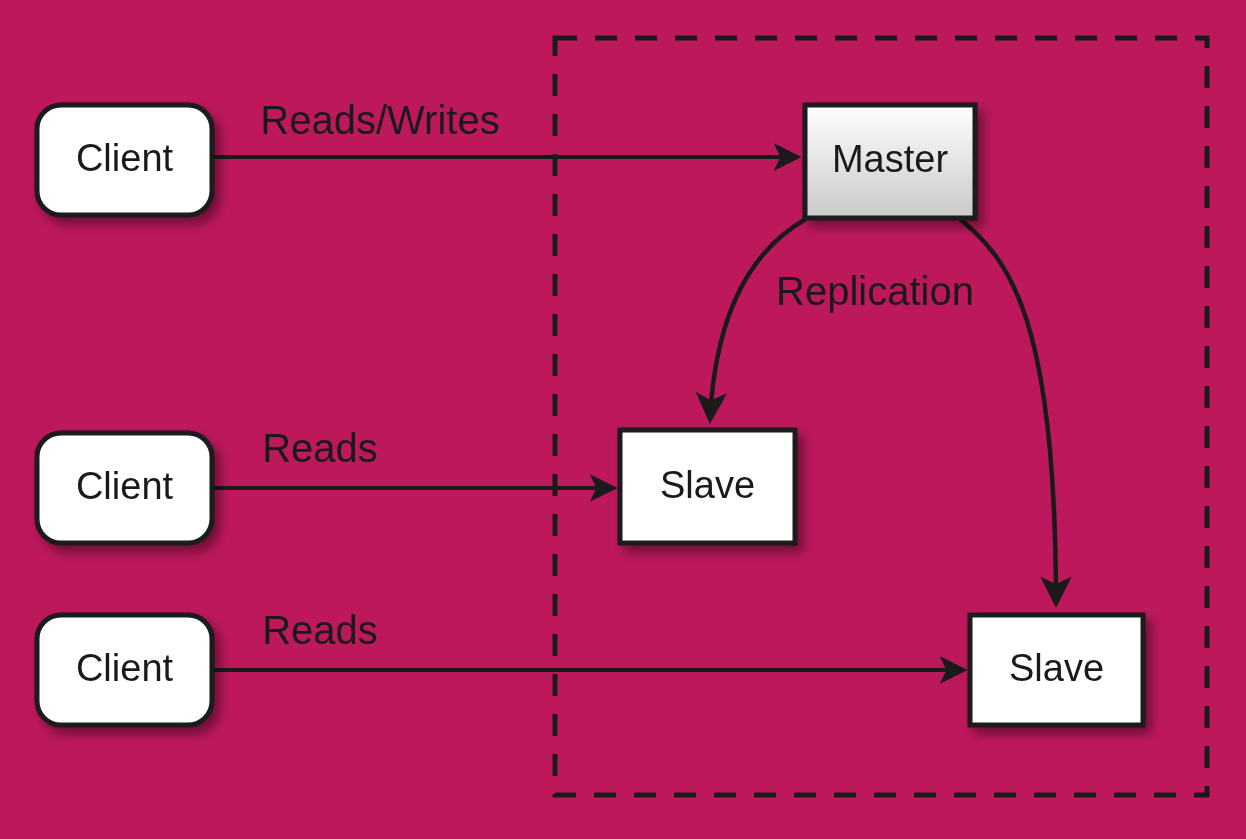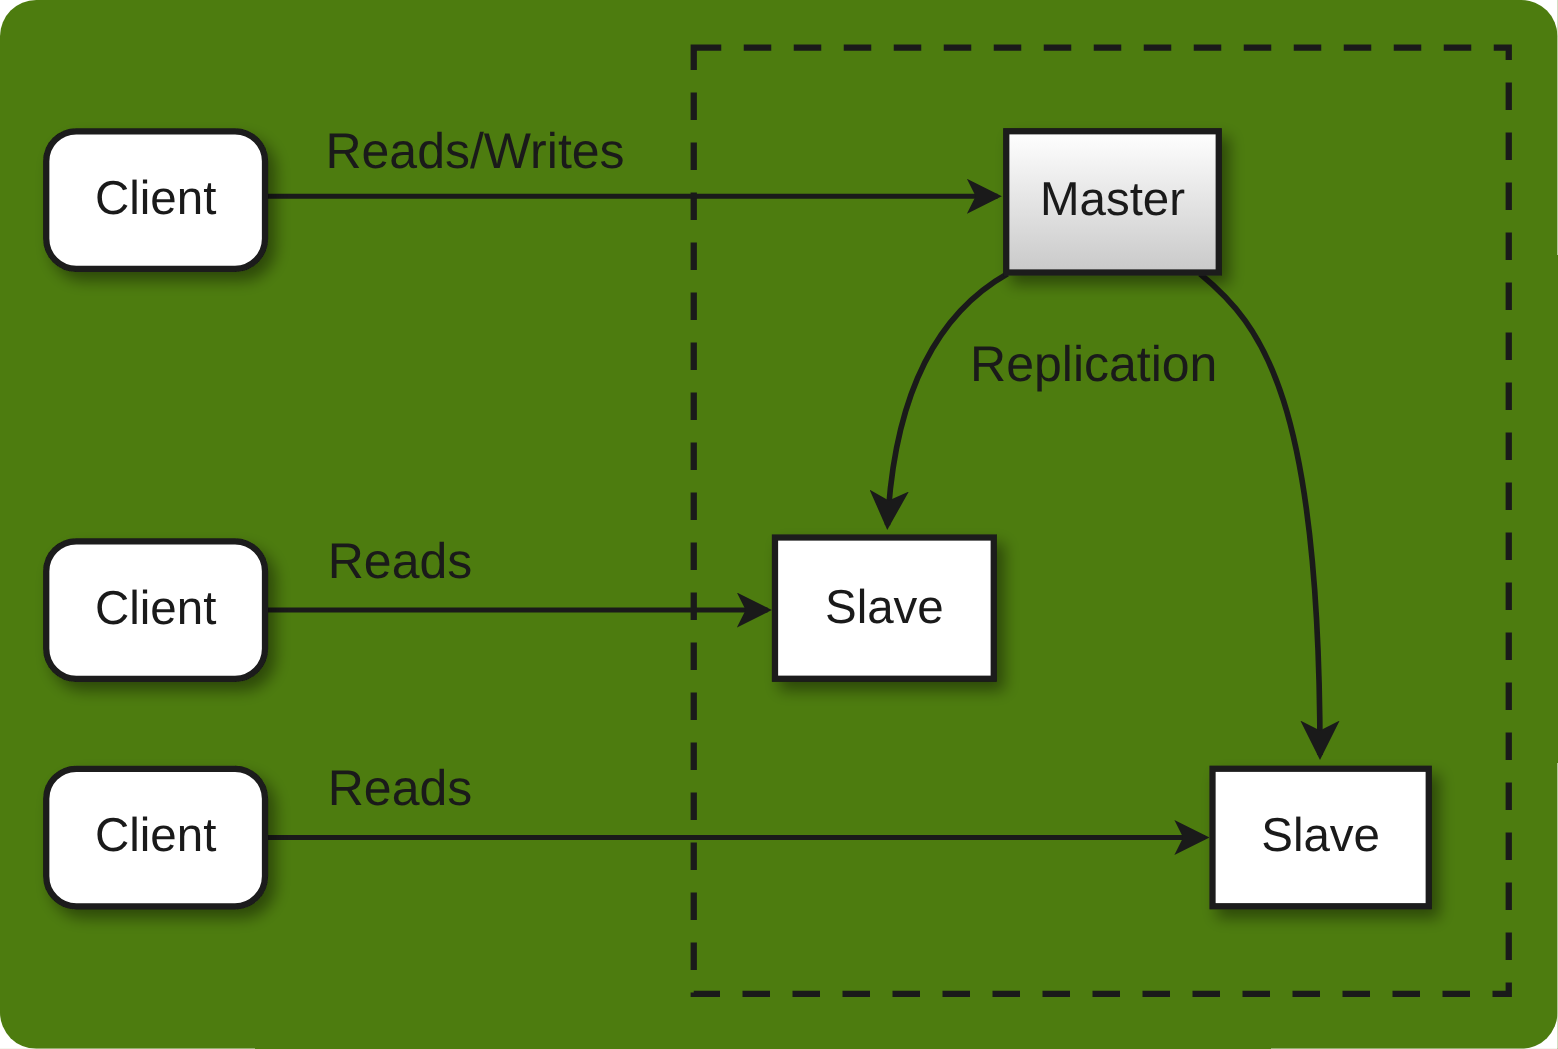--- a/index.html
+++ b/index.html
@@ -4,24 +4,23 @@
 <style>
   html, body {
     margin: 0;
     padding: 0;
     background: #ffffff;
   }
   #canvas {
     position: relative;
     width: 1246px;
     height: 839px;
-    background: #4d7c0f;
+    background: #be185d;
     overflow: hidden;
     font-family: "Liberation Sans", "DejaVu Sans", sans-serif;
-    border-radius: 29px;
   }
   #diagram-svg {
     position: absolute;
     left: 0;
     top: 0;
     width: 1246px;
     height: 839px;
   }
   .node-label {
     font-family: "Liberation Sans", "DejaVu Sans", sans-serif;

